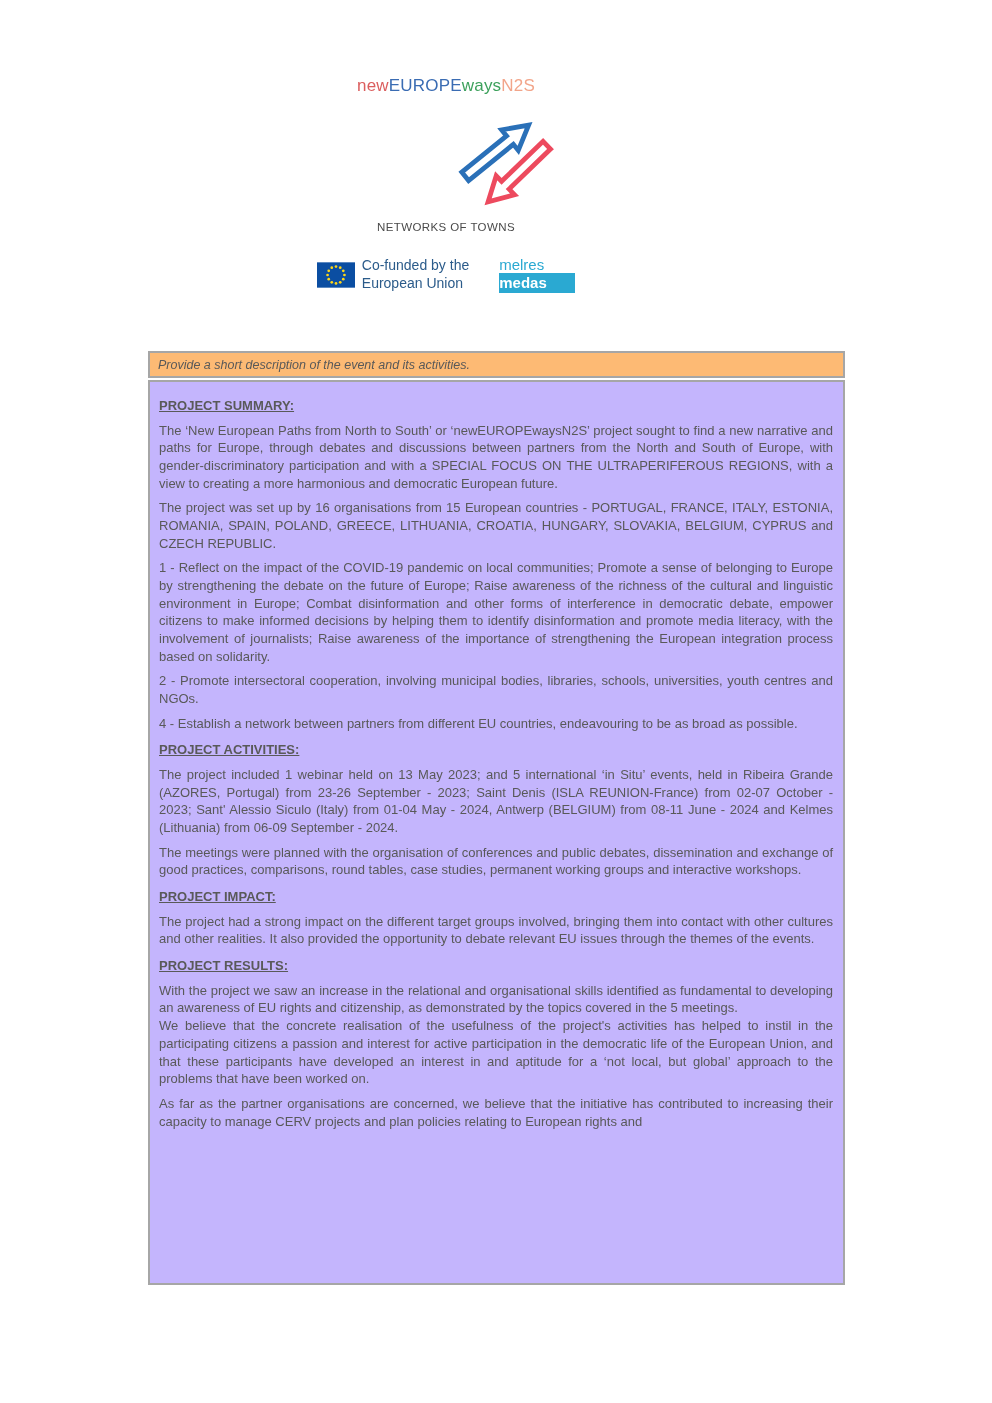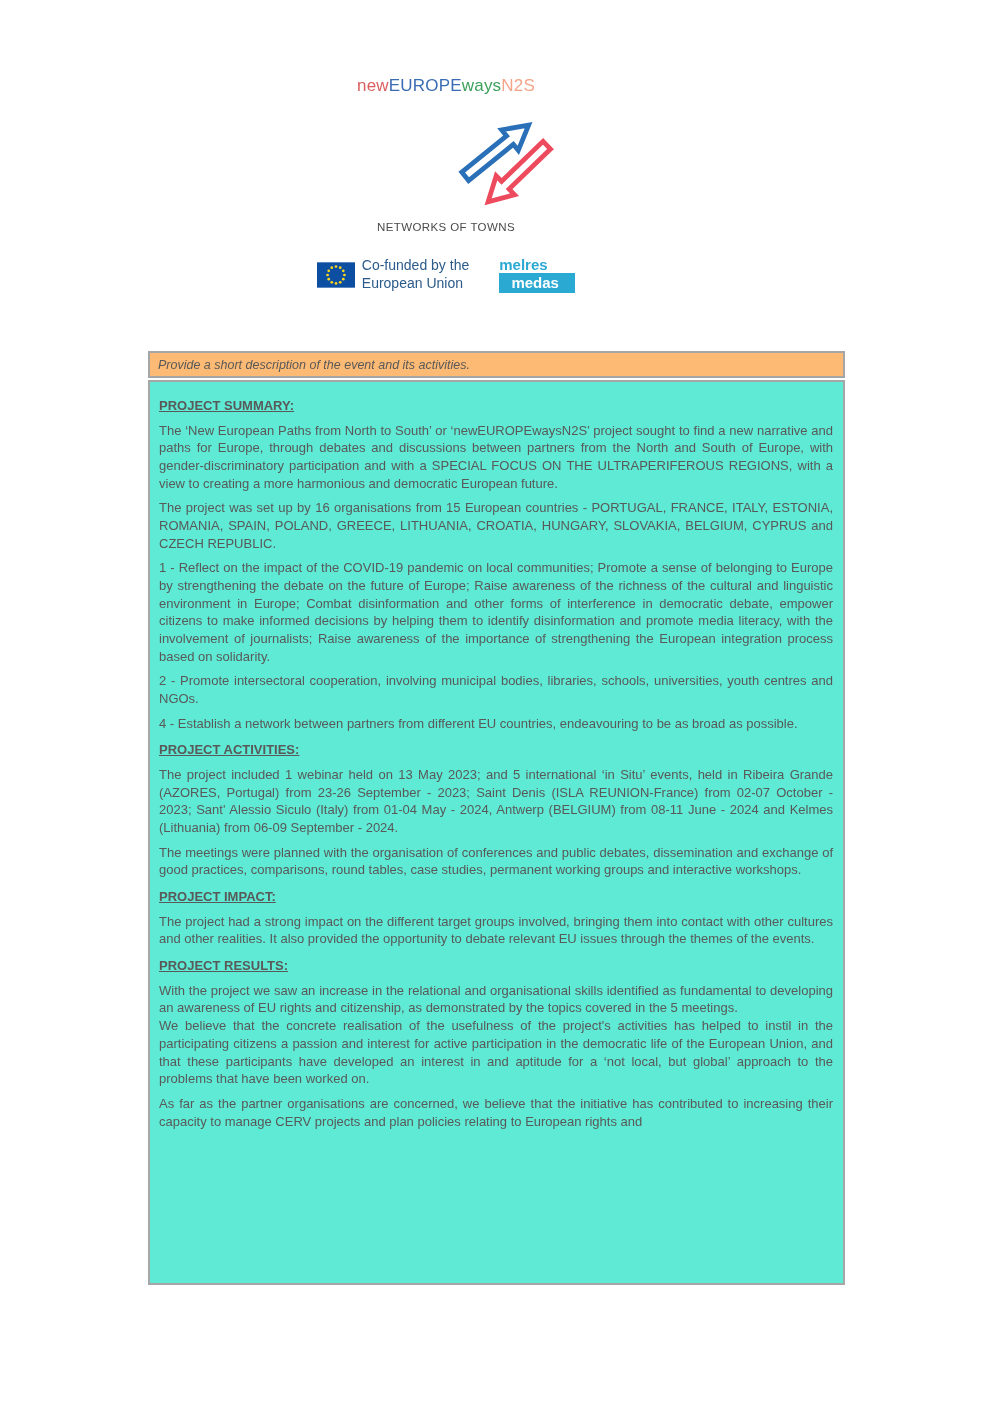--- a/index.html
+++ b/index.html
@@ -23,38 +23,38 @@
     text-align:center;font-size:11.5px;color:#4a4a4a;letter-spacing:.4px;
   }
   .badges{
     position:absolute;top:257px;left:0;width:100%;
     display:flex;justify-content:center;align-items:flex-start;gap:30px;
   }
   .eu-badge{display:flex;align-items:center;gap:7px;}
   .eu-text{font-size:14px;line-height:1.25;color:#2b5b8a;}
   .melres{width:76px;}
   .melres .l1{
-    font-size:15px;font-weight:bold;color:#2aa9d2;
+    font-size:15px;font-weight:normal;color:#2aa9d2;
     border-bottom:2px solid #2aa9d2;line-height:1.0;padding-bottom:1px;
   }
   .melres .l2{
     background:#2aa9d2;color:#ffffff;font-size:15px;font-weight:bold;
-    text-align:center;padding:0 4px 1px 0;line-height:1.1;
+    text-align:left;padding:0 4px 1px 0;line-height:1.1;
   }
   
   .instruction-bar{
     position:absolute;left:148px;top:351px;width:697px;height:27px;
     background:#fdba74;border:2px solid #a6a6a6;box-sizing:border-box;
     display:flex;align-items:center;padding-left:8px;
     font-size:12.5px;font-style:italic;color:#595959;
   }
   
   .content-box{
     position:absolute;left:148px;top:380px;width:697px;height:905px;
-    background:#5eead4;border:2px solid #a6a6a6;box-sizing:border-box;
+    background:#c4b5fd;border:2px solid #a6a6a6;box-sizing:border-box;
     padding:6px 10px 0 9px;overflow:hidden;
     color:#595959;font-size:13px;line-height:1.36;
   }
   .content-box h3{
     font-size:13px;font-weight:bold;color:#595959;
     text-decoration:underline;margin:9px 0 7px 0;
   }
   .content-box p{
     margin:7px 0;text-align:justify;white-space:pre-line;
   }

